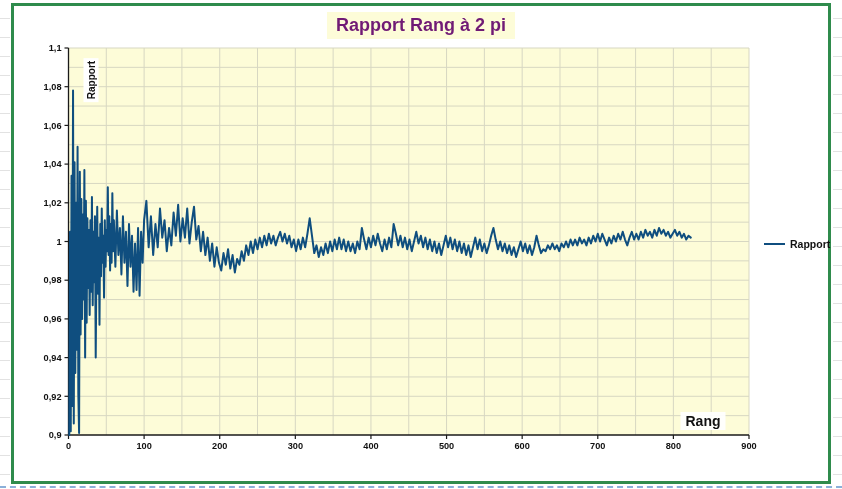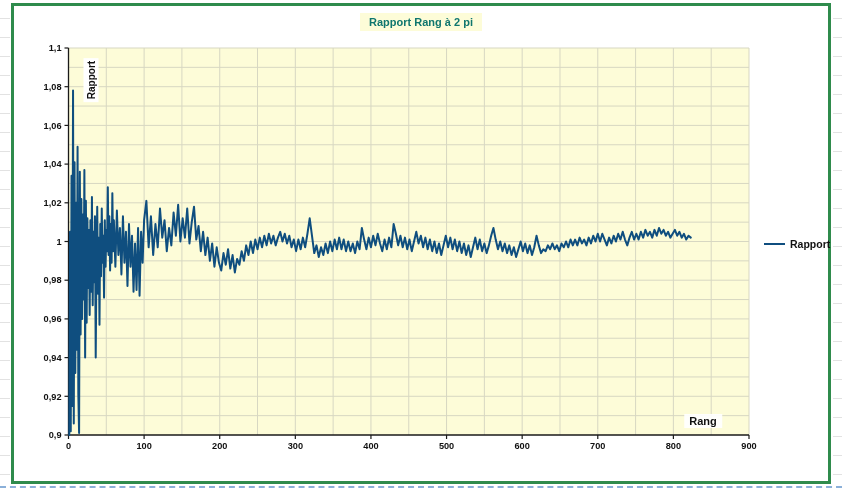--- a/index.html
+++ b/index.html
@@ -21,33 +21,33 @@
   }
   .chart-frame {
     position:absolute; left:11px; top:3px; width:814px; height:475px;
     background:#ffffff; border:3px solid #2f8b4c; box-sizing:content-box;
   }
   #plot-svg { position:absolute; left:0; top:0; }
   .chart-title-wrap {
     position:absolute; left:0; top:12px; width:842px; text-align:center;
   }
   .chart-title {
-    display:inline-block; font-size:11px; font-weight:bold; color:#0f766e;
+    display:inline-block; font-size:18px; font-weight:bold; color:#701a75;
     background:#fdfcd8; padding:2px 9px; line-height:1.3;
   }
   .axis-title-y {
     position:absolute; left:91px; top:80px;
     transform:translate(-50%,-50%) rotate(-90deg);
     font-size:10px; font-weight:bold; color:#111;
     background:#ffffff; padding:2px 3px; white-space:nowrap;
   }
   .axis-title-x {
     position:absolute; left:703px; top:421px;
     transform:translate(-50%,-50%);
-    font-size:11px; font-weight:bold; color:#111;
+    font-size:14px; font-weight:bold; color:#111;
     background:rgba(255,255,255,0.92); padding:1px 5px; white-space:nowrap;
   }
   .legend {
     position:absolute; left:764px; top:236px; height:15px;
     display:flex; align-items:center; gap:5px;
   }
   .legend-swatch { width:21px; height:0; border-top:2px solid #0f4e7f; }
   .legend-label { font-size:10.5px; font-weight:bold; color:#111; white-space:nowrap; }
 </style>
 </head>

